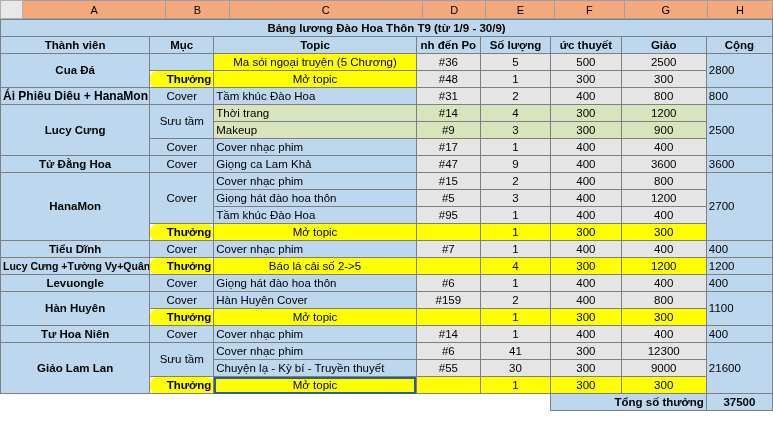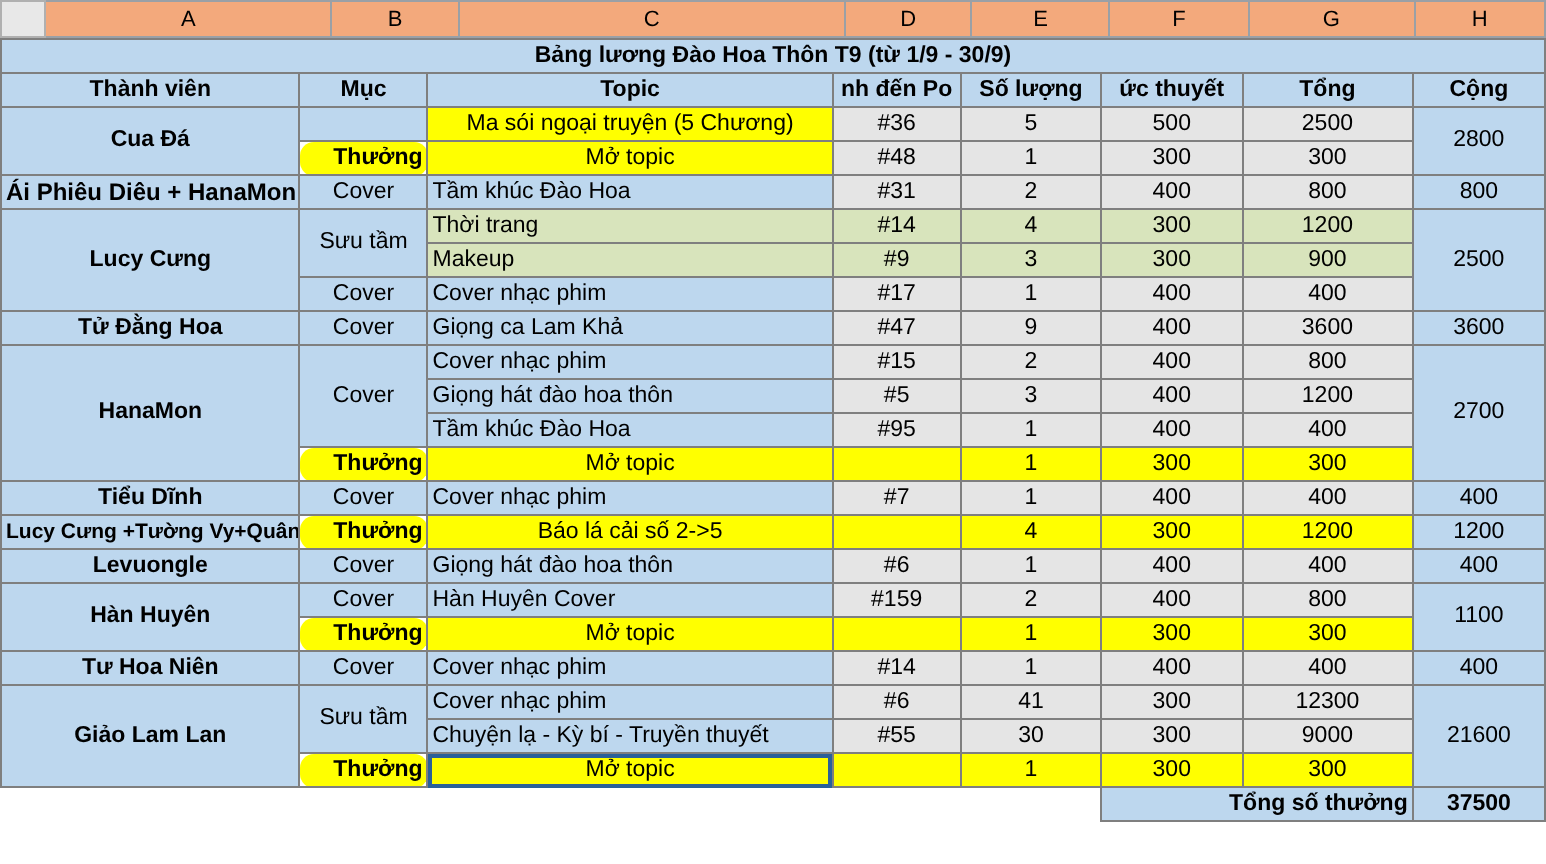--- a/index.html
+++ b/index.html
@@ -61,21 +61,21 @@
     text-align:right;
     color:#c00000;
     border-radius:7px;
   }
   .topic{background:#ffff00;text-align:center;}
   .topic-plain{background:#bdd7ee;text-align:left;}
   .topic-green{background:#d8e4bc;text-align:left;}
   .num-y{background:#ffff00;text-align:center;}
   .num-b{background:#e5e5e5;text-align:center;}
   .num-g{background:#d8e4bc;text-align:center;}
-  .tot{background:#bdd7ee;text-align:center;font-weight:normal;}
+  .tot{background:#bdd7ee;font-weight:normal;}
   .grand{background:#bdd7ee;text-align:center;font-weight:bold;}
   .grandlbl{background:#bdd7ee;text-align:right;font-weight:bold;}
   .blank{background:#ffffff;border:none !important;}
   .sel{outline:2px solid #2a6099;outline-offset:-2px;}
 </style>
 </head>
 <body>
 
 <table class="colhdr">
   <tbody>
@@ -108,21 +108,21 @@
     <tr>
       <td class="title" colspan="8">Bảng lương Đào Hoa Thôn T9 (từ 1/9 - 30/9)</td>
     </tr>
     <tr>
       <td class="hdr">Thành viên</td>
       <td class="hdr">Mục</td>
       <td class="hdr">Topic</td>
       <td class="hdr">nh đến Po</td>
       <td class="hdr">Số lượng</td>
       <td class="hdr">ức thuyết</td>
-      <td class="hdr">Tổng</td>
+      <td class="hdr">Giảo</td>
       <td class="hdr">Cộng</td>
     </tr>
 
   <tr>
         <td class="name" rowspan="2">Cua Đá</td>
         <td class="cat"></td>
         <td class="topic">Ma sói ngoại truyện (5 Chương)</td>
         <td class="num-b">#36</td>
         <td class="num-b">5</td>
         <td class="num-b">500</td>

